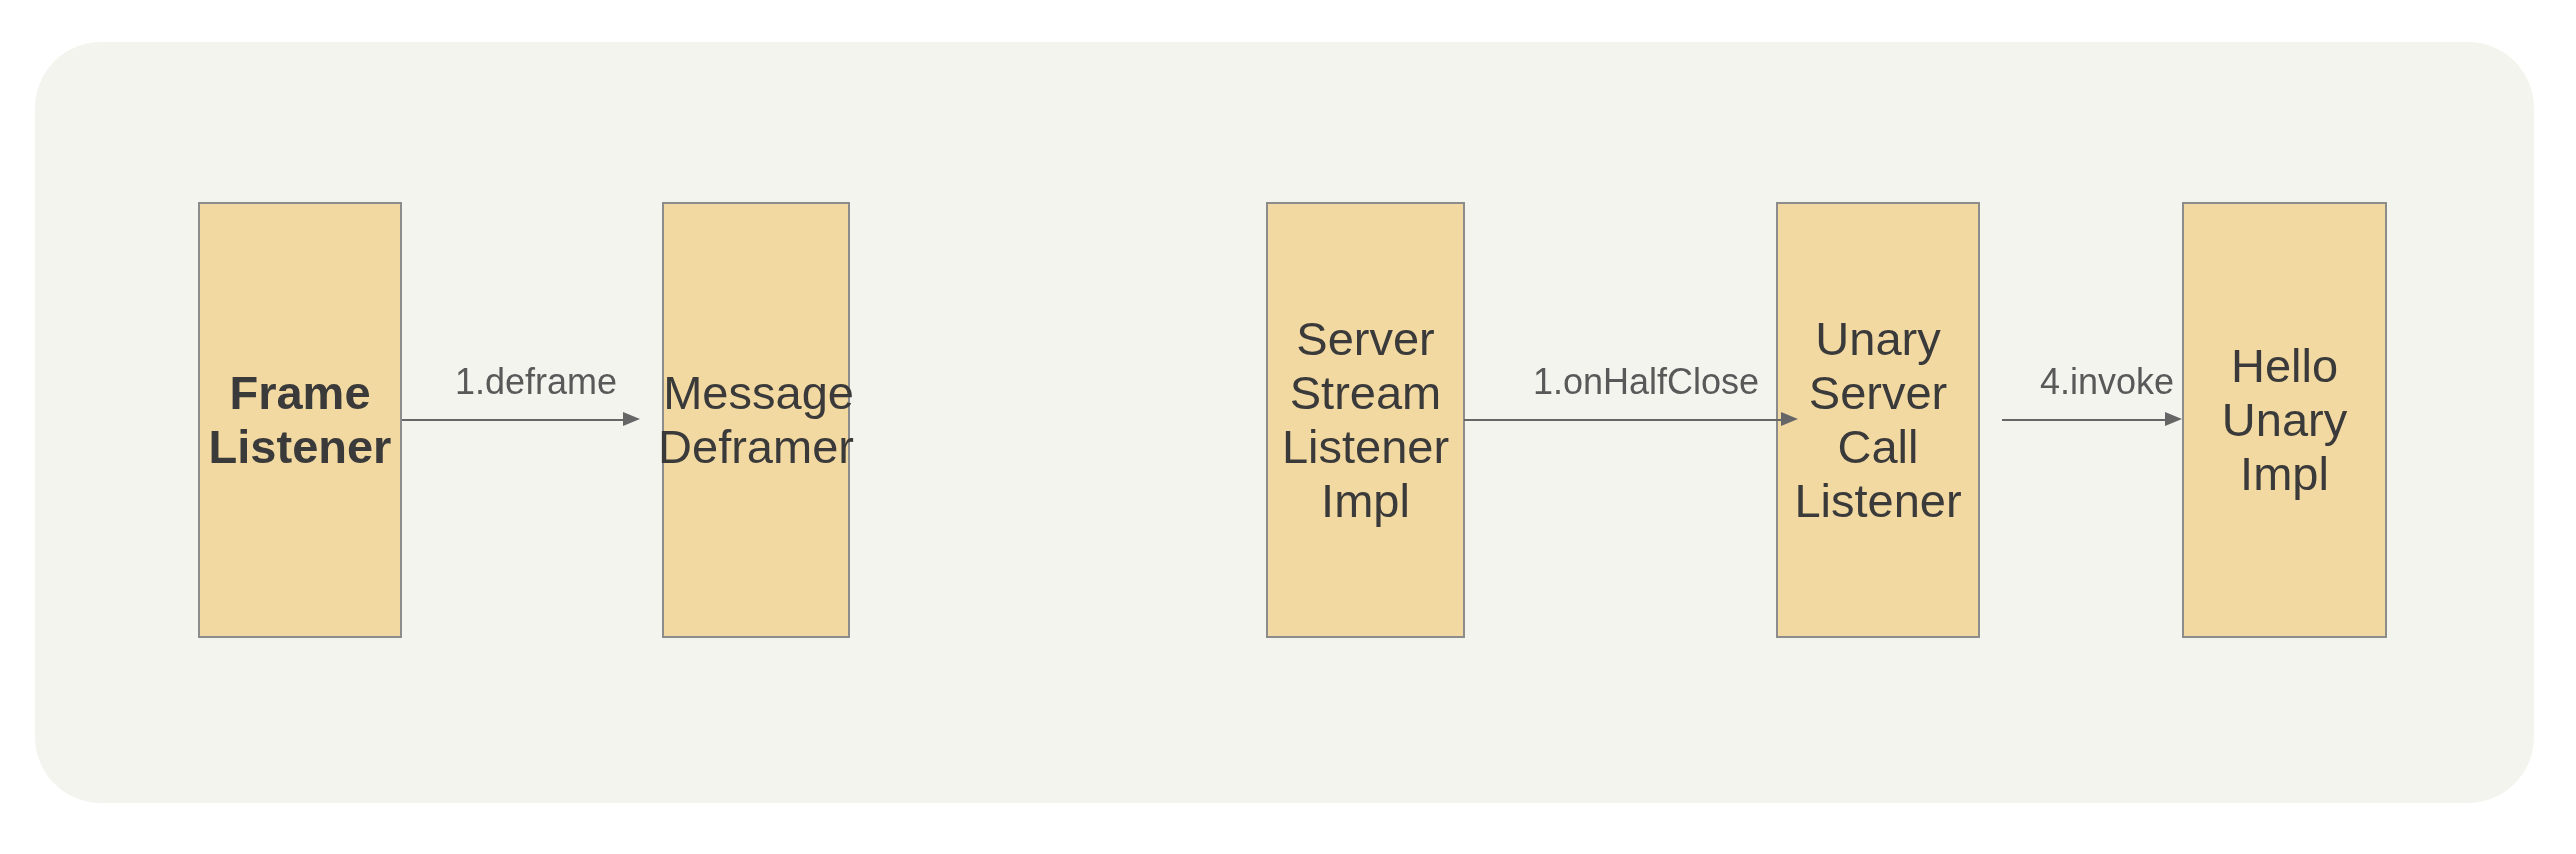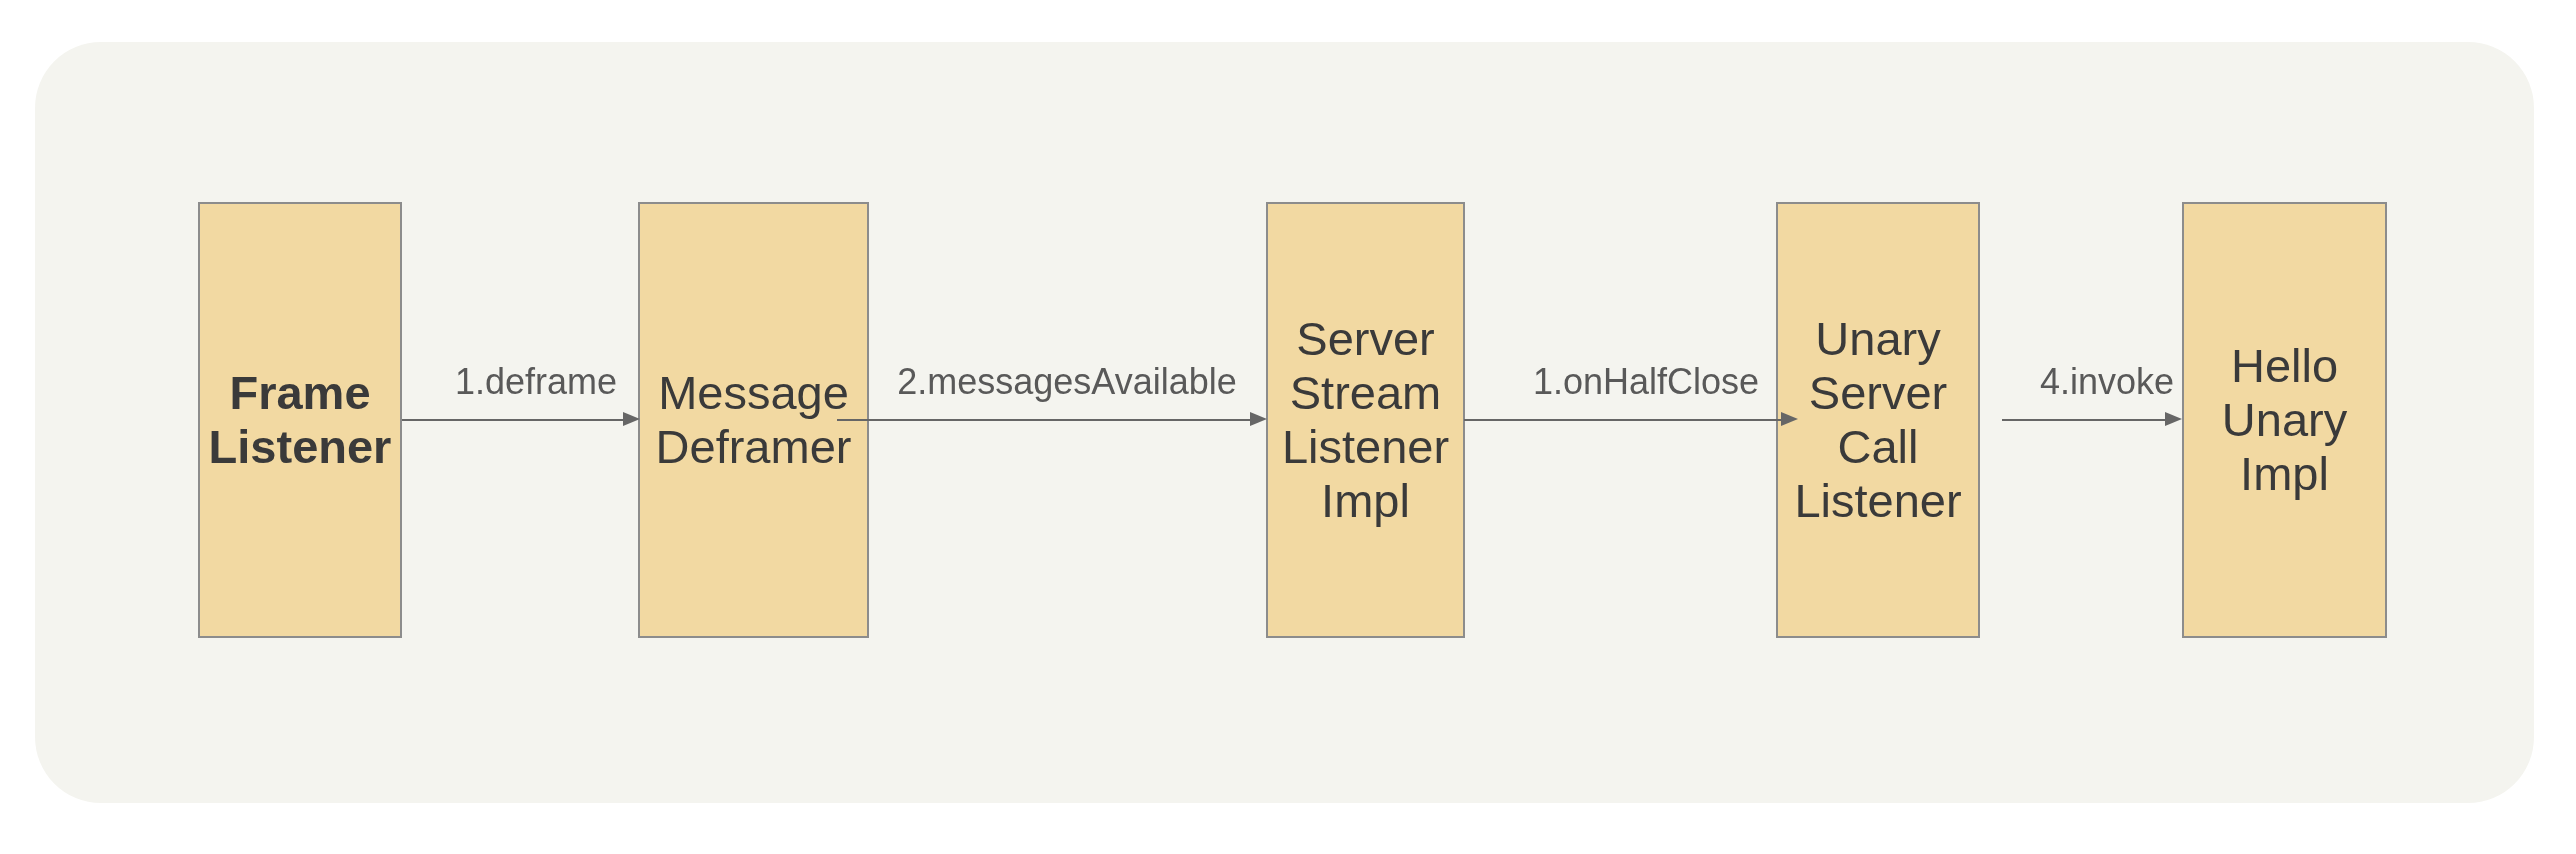--- a/index.html
+++ b/index.html
@@ -36,21 +36,21 @@
     justify-content: center;
     text-align: center;
   }
   .node-label {
     white-space: pre-line;
     font-size: 47px;
     line-height: 54px;
     color: #3A3A3A;
   }
   .n1 { left: 198px;  width: 204px; font-weight: bold; }
-  .n2 { left: 638px; width: 231px; }
+  .n2 { left: 662px; width: 188px; text-align: right; }
   .n3 { left: 1266px; width: 199px; }
   .n4 { left: 1776px; width: 204px; }
   .n5 { left: 2182px; width: 205px; }
 
   .edge {
     position: absolute;
     top: 347px;
     height: 95px;
   }
   .e1 { left: 402px;  width: 238px; }
@@ -125,25 +125,20 @@
 Unary
 Impl</span>
   </div>
 
   <div class="edge e1">
     <span class="edge-label">1.deframe</span>
     <div class="edge-line"></div>
     <div class="edge-head"></div>
   </div>
 
-  <div class="edge e2">
-    <span class="edge-label">2.messagesAvailable</span>
-    <div class="edge-line"></div>
-    <div class="edge-head"></div>
-  </div>
 
   <div class="edge e3">
     <span class="edge-label">1.onHalfClose</span>
     <div class="edge-line"></div>
     <div class="edge-head"></div>
   </div>
 
   <div class="edge e4">
     <span class="edge-label">4.invoke</span>
     <div class="edge-line"></div>

